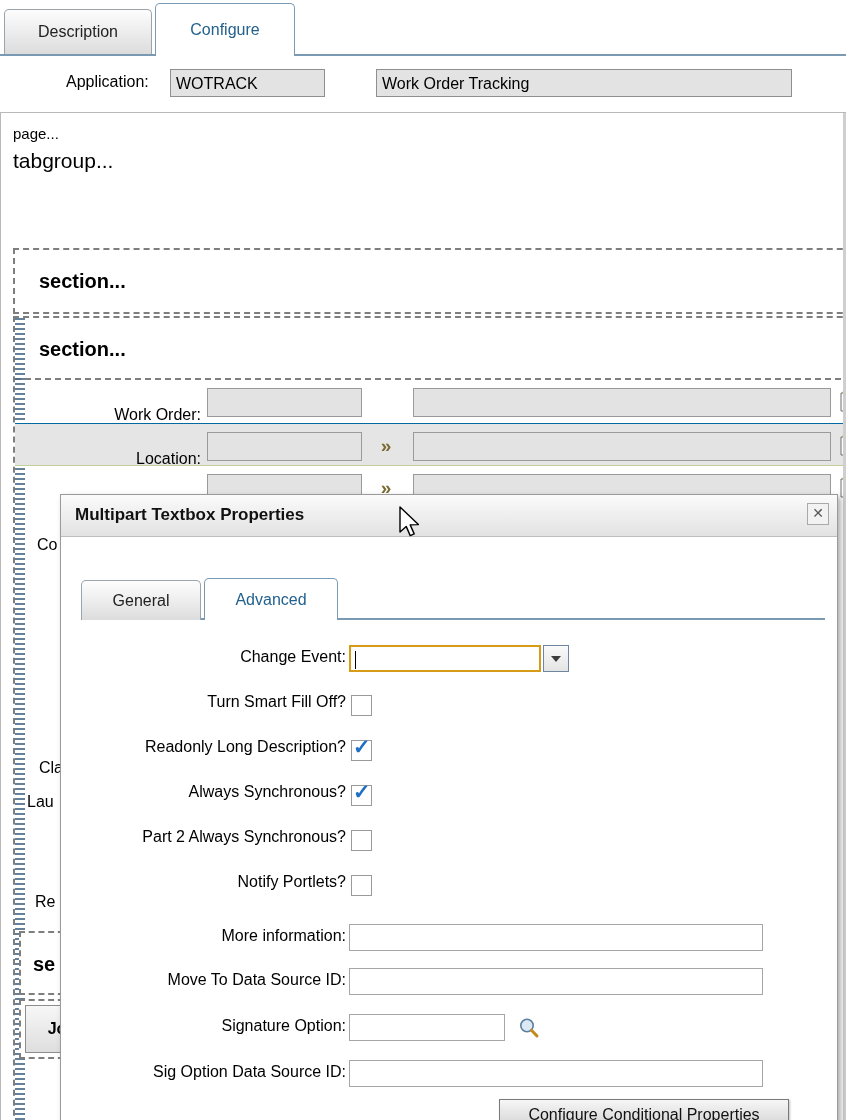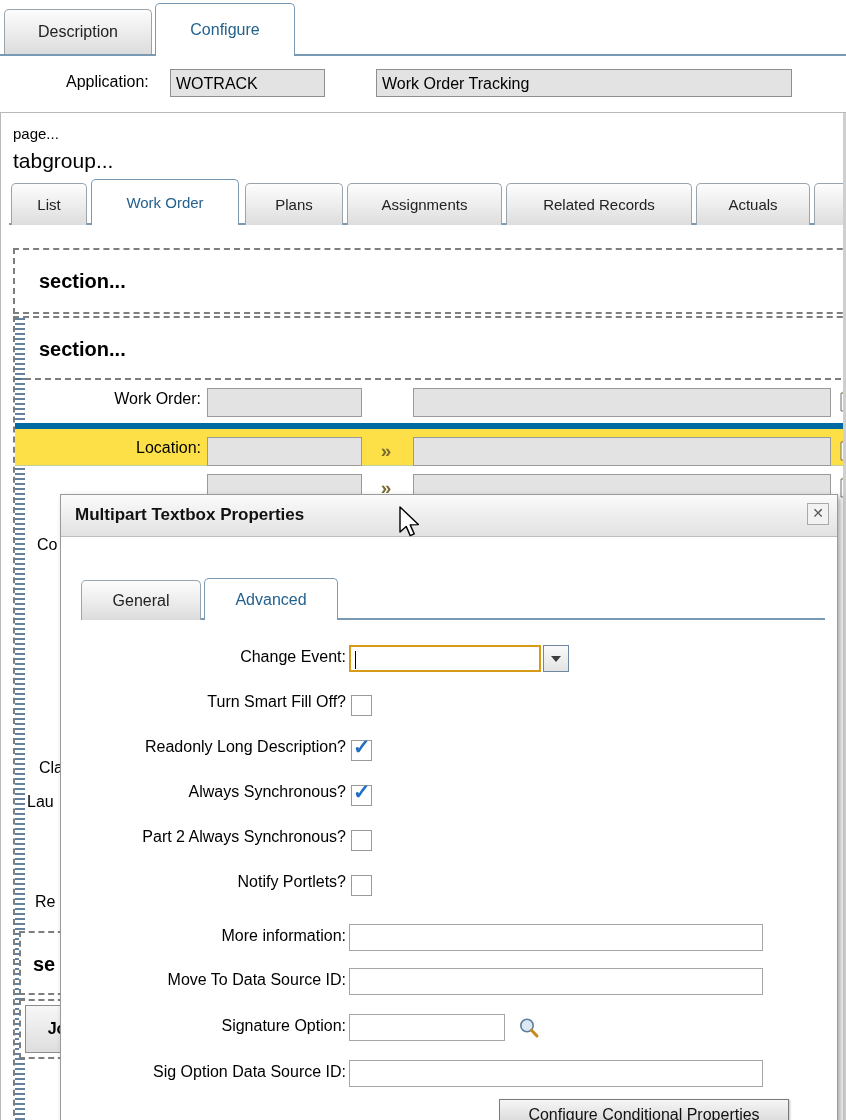--- a/index.html
+++ b/index.html
@@ -120,26 +120,26 @@
     position:absolute;
     width: 10px;
     background-image:
       repeating-linear-gradient(to bottom,
         #4a6a8a 0px, #4a6a8a 2px, transparent 2px, transparent 5px);
     opacity:.85;
   }
 
   
   .attr-row { position:absolute; left:14px; right:0; height:43px; }
-  .attr-row.hl { background:#fde047; border-top:6px solid #0369a1; border-bottom:1px solid #c2cf9c; }
+  .attr-row.hl { background:#e5e5e5; border-top:1px solid #0369a1; border-bottom:1px solid #c2cf9c; }
   .attr-label {
     position:absolute; right: 0; top: 10px;
     font-size: 16px; text-align:right; white-space:nowrap;
   }
-  .attr-label-wrap { position:absolute; left:0; width:186px; top:0; height:100%; }
+  .attr-label-wrap { position:absolute; left:0; width:186px; top:16px; height:100%; }
   .ro-field {
     position:absolute; top:8px; height:29px;
     background:#e3e3e3; border:1px solid #9a9a9a;
   }
   .detail-btn {
     position:absolute; top:12px; width:26px; height:22px;
     color:#7a6a33; font-size:19px; font-weight:bold;
     text-align:center; line-height:20px; cursor:pointer;
   }
   .ld-icon { position:absolute; top:6px; width:24px; height:30px; cursor:pointer; }
@@ -255,41 +255,20 @@
   <div id="app-label">Application:</div>
   <div class="hdr-field" id="app-id-field">WOTRACK</div>
   <div class="hdr-field" id="app-desc-field">Work Order Tracking</div>
 </div>
 
 <div id="canvas">
 
   <div id="lbl-page">page...</div>
   <div id="lbl-tabgroup">tabgroup...</div>
 
-  <div id="tabgroup-strip">
-    <div class="wtab" style="left:2px;  width:76px;">
-        <span>List</span>
-      </div>
-    <div class="wtab active" style="left:82px; width:148px;">
-        <span>Work Order</span>
-      </div>
-    <div class="wtab" style="left:236px;width:98px;">
-        <span>Plans</span>
-      </div>
-    <div class="wtab" style="left:338px;width:155px;">
-        <span>Assignments</span>
-      </div>
-    <div class="wtab" style="left:497px;width:186px;">
-        <span>Related Records</span>
-      </div>
-    <div class="wtab" style="left:687px;width:114px;">
-        <span>Actuals</span>
-      </div>
-    <div class="wtab" style="left:805px;width:90px;"></div>
-  </div>
 
   <div class="dsec" id="sec-outer" style="left:12px; top:135px; width:880px; height:66px;">
     <div class="dsec-label" style="left:24px; top:20px;">section...</div>
   </div>
 
   <div class="dsec" id="sec-inner" style="left:12px; top:203px; width:880px; height:830px;">
     <div class="dsec-label" style="left:24px; top:20px;">section...</div>
     <div style="position:absolute;left:0;top:60px;right:0;border-top:2px dashed #7e7e7e;"></div>
   </div>
   <div class="zig" style="left:14px; top:205px; height:905px;"></div>

